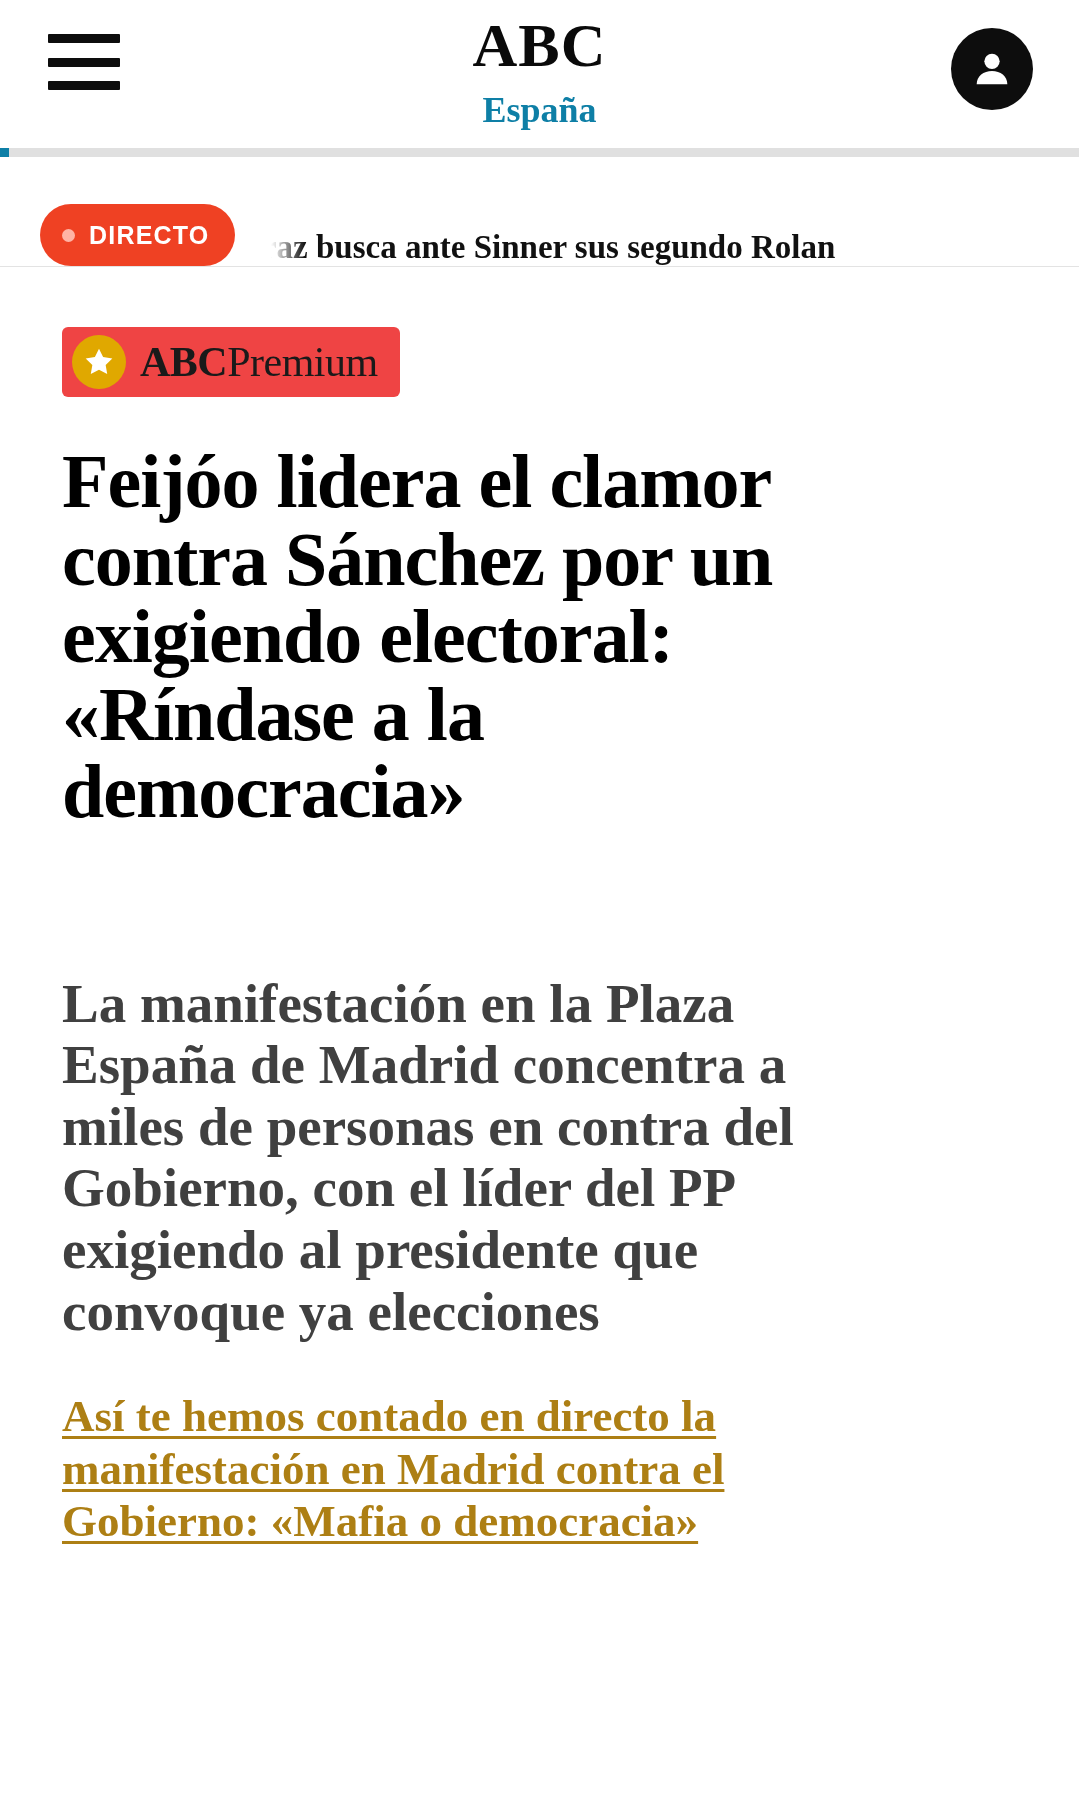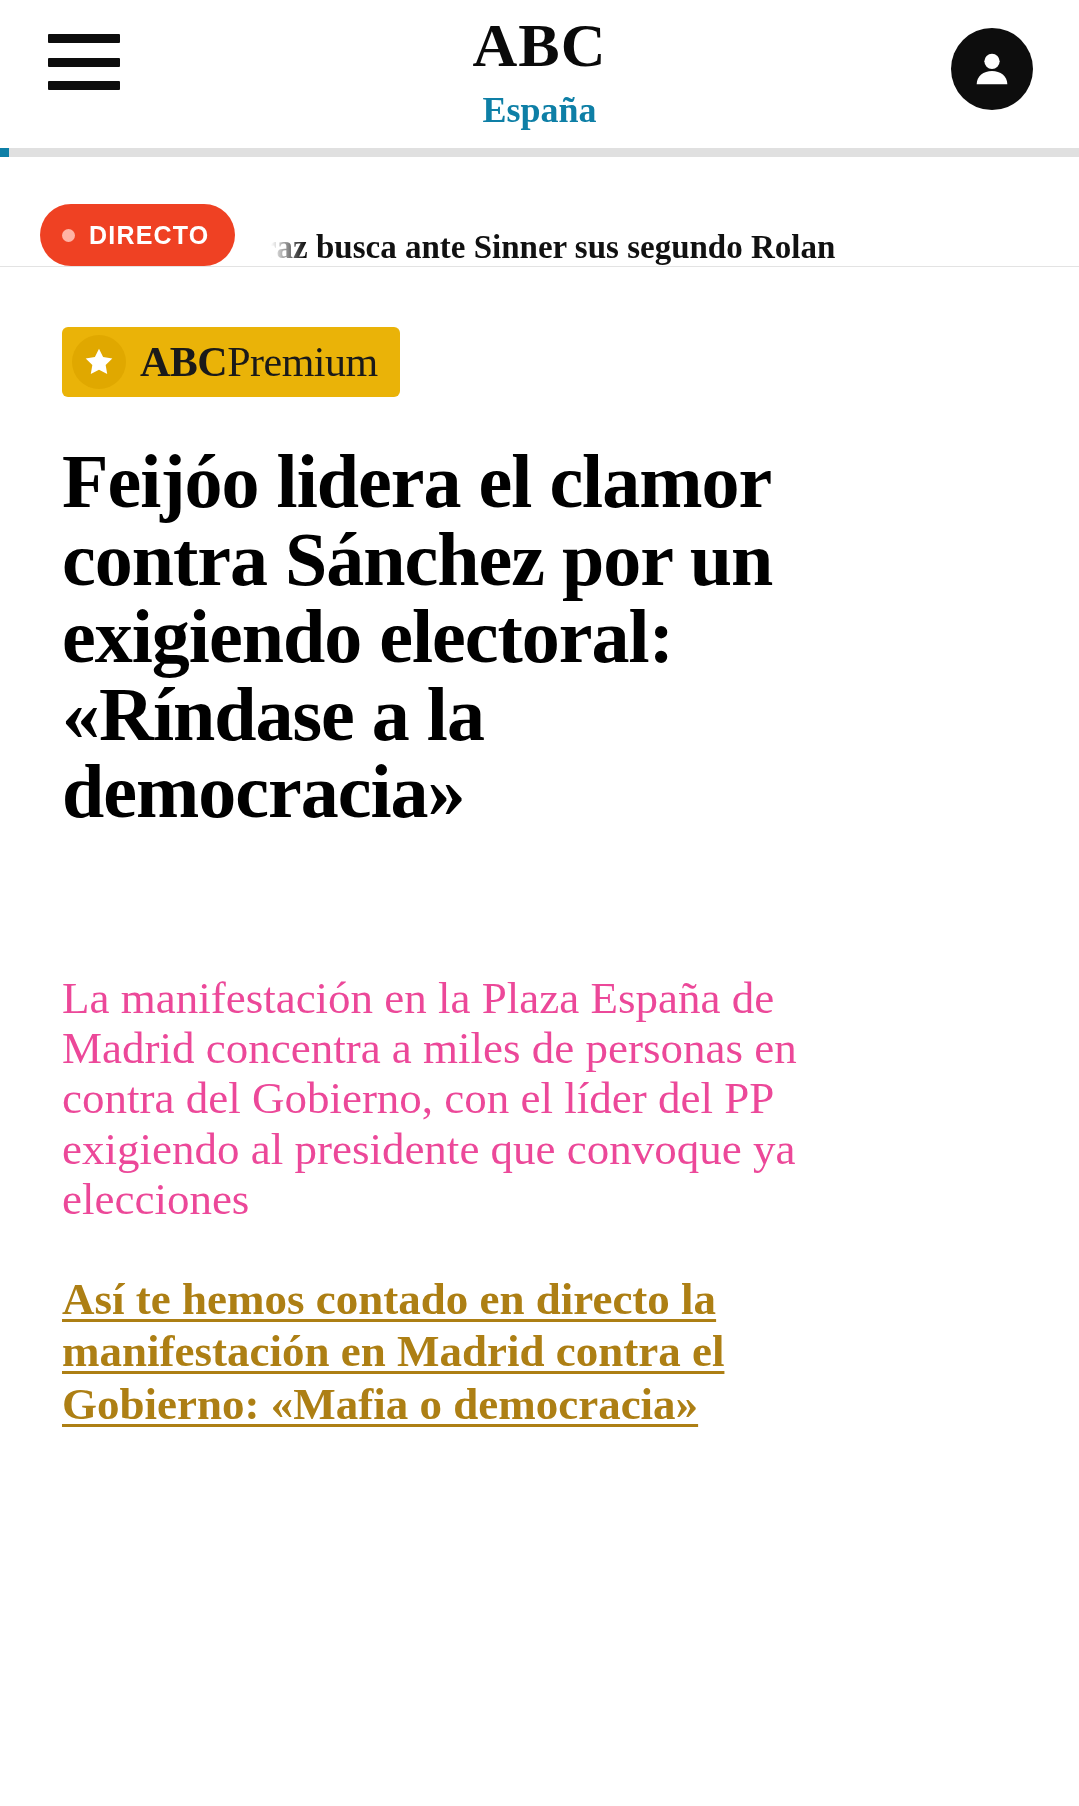--- a/index.html
+++ b/index.html
@@ -141,21 +141,21 @@
   }
   .ticker-text span { display: inline-block; margin-left: -26px; }
 
   
   .article {
     padding: 60px 62px 0 62px;
   }
   .premium-tag {
     display: inline-flex;
     align-items: center;
-    background: #eab308;
+    background: #ef4444;
     border-radius: 6px;
     padding: 8px 22px 8px 10px;
     margin-bottom: 24px;
   }
   .premium-star {
     width: 54px;
     height: 54px;
     border-radius: 50%;
     background: #e0a800;
     display: flex;
@@ -181,25 +181,25 @@
     font-weight: 700;
     color: #000;
     letter-spacing: -1px;
     margin: 22px 0 0 0;
     max-width: 840px;
   }
 
   .subhead-wrap { margin-top: 142px; }
   .subhead {
     font-family: "Liberation Serif", serif;
-    font-size: 45px;
+    font-size: 55px;
     line-height: 1.12;
-    color: #ec4899;
+    color: #404040;
     margin: 0 0 48px 0;
-    font-weight: 400;
+    font-weight: 700;
     max-width: 850px;
   }
   .related-link {
     display: block;
     font-family: "Liberation Serif", serif;
     font-size: 45px;
     line-height: 1.17;
     font-weight: 700;
     color: #ad7f14;
     text-decoration: underline;

